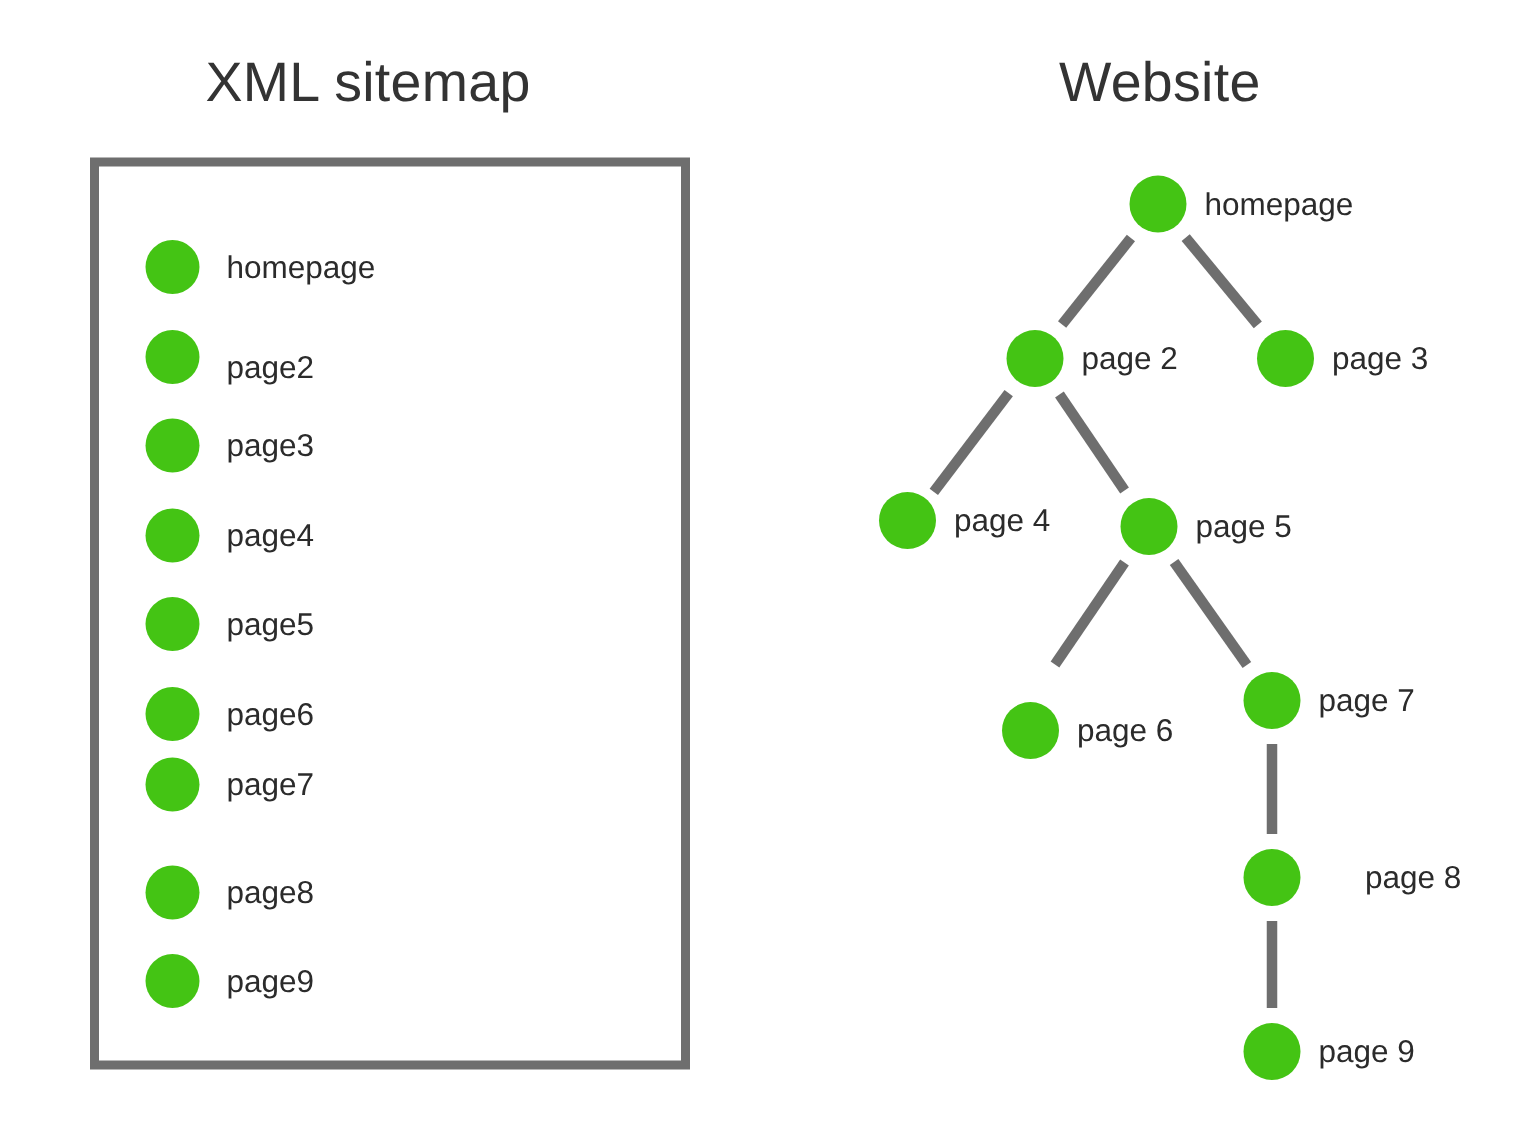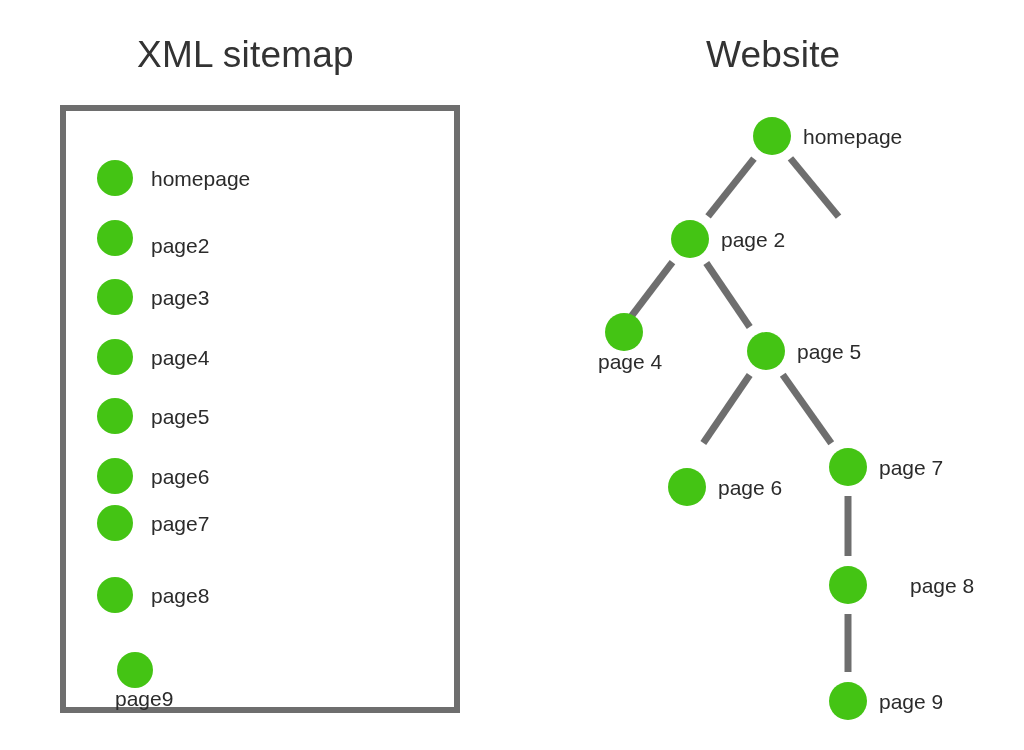--- a/index.html
+++ b/index.html
@@ -151,21 +151,21 @@
       <span class="list-label">page6</span>
     </div>
     <div class="list-item" style="top: 400px; left: 37px;">
       <span class="dot" style="background: rgb(68, 196, 20);"></span>
       <span class="list-label">page7</span>
     </div>
     <div class="list-item" style="top: 472px; left: 37px; text-align: right;">
       <span class="dot" style="background: rgb(68, 196, 20);"></span>
       <span class="list-label">page8</span>
     </div>
-    <div class="list-item" style="top: 547px; left: 37px; flex-direction: column;">
+    <div class="list-item" style="top: 531px; left: 37px;">
       <span class="dot" style="background: rgb(68, 196, 20);"></span>
       <span class="list-label">page9</span>
     </div>
   </div>
 
 <div id="website-tree">
   <svg id="edges" viewBox="0 0 1024 750" width="1024" height="750" xmlns="http://www.w3.org/2000/svg">
       <line x1="753.9376197104942" y1="158.6881118270621" x2="708.0623802895058" y2="216.3118881729379" stroke="#6e6e6e" stroke-width="7" stroke-linecap="butt"></line>
       <line x1="790.4583357962694" y1="158.36715984724398" x2="838.5416642037306" y2="216.63284015275602" stroke="#6e6e6e" stroke-width="7" stroke-linecap="butt"></line>
       <line x1="672.4682781022605" y1="262.1006217946686" x2="622.5317218977395" y2="327.8993782053314" stroke="#6e6e6e" stroke-width="7" stroke-linecap="butt"></line>
@@ -176,21 +176,25 @@
       <line x1="848" y1="614" x2="848" y2="672" stroke="#6e6e6e" stroke-width="7" stroke-linecap="butt"></line>
     </svg>
 <div class="tree-node" style="left: 753px; top: 117px;">
       <span class="tree-dot" style="width: 38px; height: 38px; background: rgb(68, 196, 20);"></span>
       <span class="tree-label">homepage</span>
     </div>
     <div class="tree-node" style="left: 671px; top: 220px;">
       <span class="tree-dot" style="width: 38px; height: 38px; background: rgb(68, 196, 20);"></span>
       <span class="tree-label">page 2</span>
     </div>
-    <div class="tree-node" style="left: 586px; top: 313px; flex-direction: column;">
+    <div class="tree-node" style="left: 838px; top: 220px;">
+      <span class="tree-dot" style="width: 38px; height: 38px; background: rgb(68, 196, 20);"></span>
+      <span class="tree-label">page 3</span>
+    </div>
+    <div class="tree-node" style="left: 586px; top: 328px;">
       <span class="tree-dot" style="width: 38px; height: 38px; background: rgb(68, 196, 20);"></span>
       <span class="tree-label">page 4</span>
     </div>
     <div class="tree-node" style="left: 747px; top: 332px;">
       <span class="tree-dot" style="width: 38px; height: 38px; background: rgb(68, 196, 20);"></span>
       <span class="tree-label">page 5</span>
     </div>
     <div class="tree-node" style="left: 668px; top: 468px;">
       <span class="tree-dot" style="width: 38px; height: 38px; background: rgb(68, 196, 20);"></span>
       <span class="tree-label">page 6</span>

